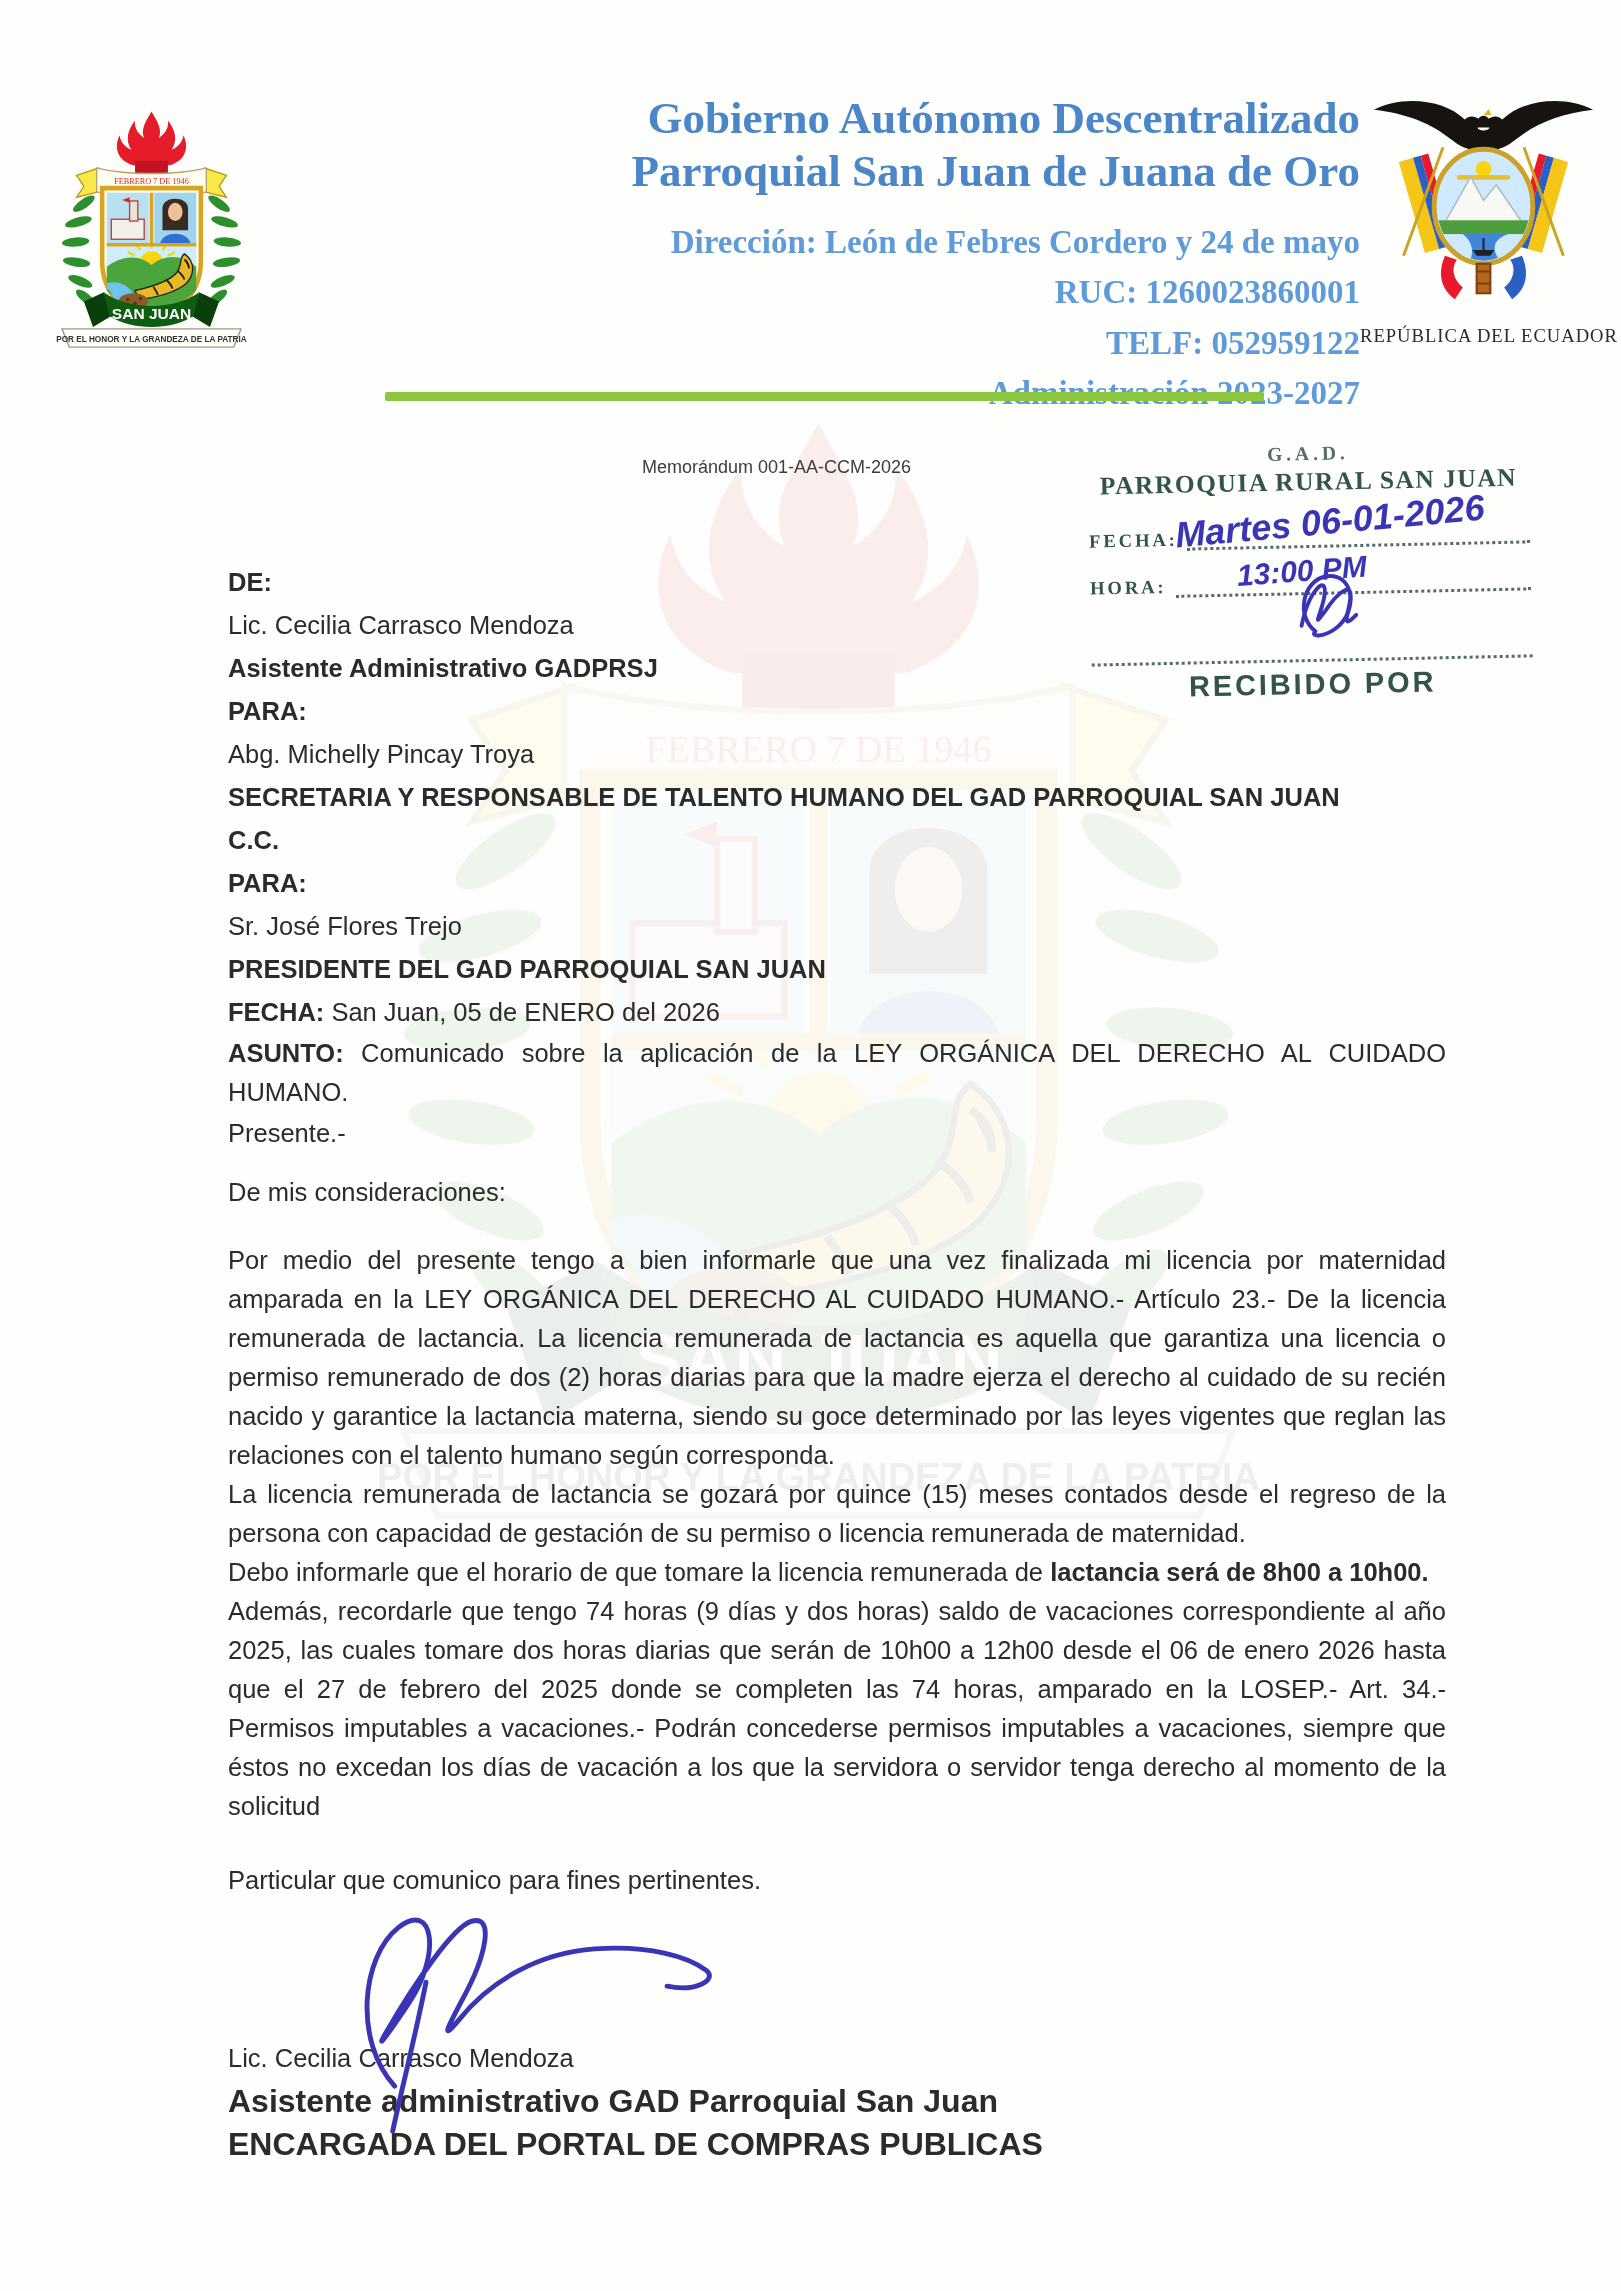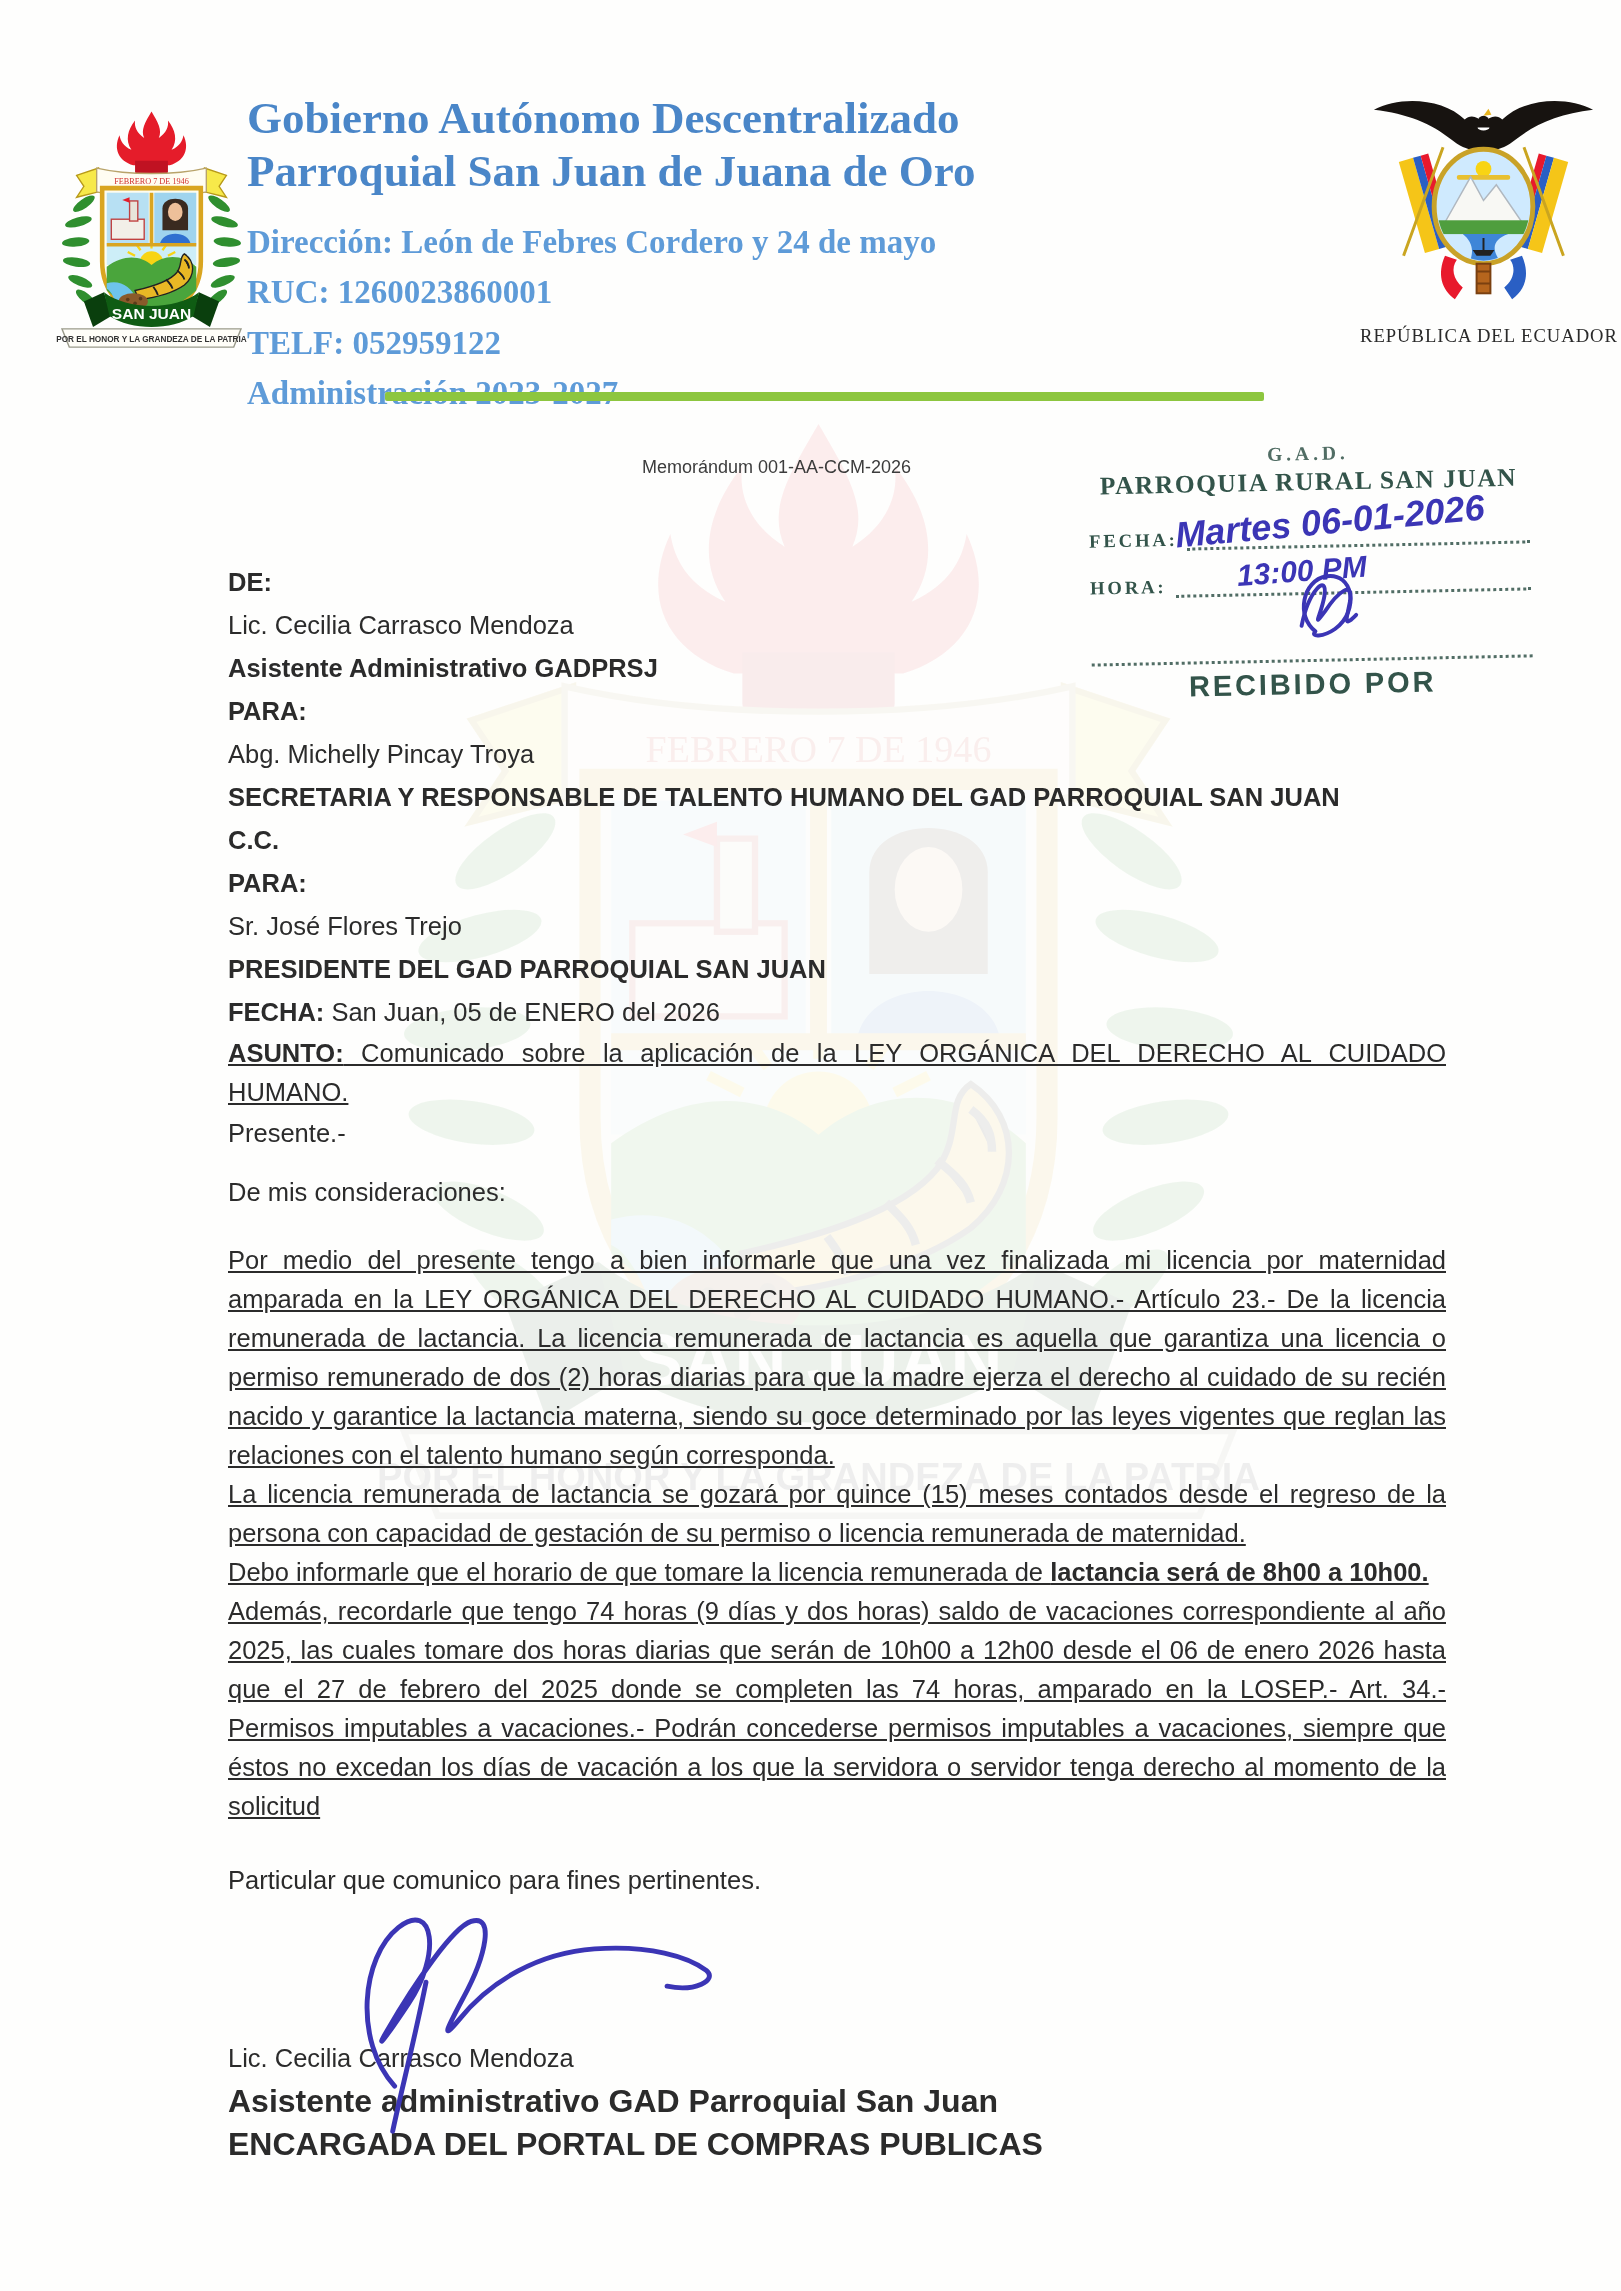--- a/index.html
+++ b/index.html
@@ -9,21 +9,21 @@
     background:#fefefdf8; background-color:#fefefd; overflow:hidden;
     font-family:"Liberation Sans", sans-serif; color:#2b2b2b;
   }
   
   .crest-left { position:absolute; left:51px; top:90px; width:201px; height:284px; }
   .crest-right { position:absolute; left:1360px; top:90px; width:247px; height:294px; text-align:right; }
   .crest-right .caption {
     margin-top:3.9px; font-family:"Liberation Serif", serif; font-size:18.6px;
     letter-spacing:1px; color:#2a2a2a; white-space:nowrap;
   }
-  .header-text { position:absolute; left:247px; top:92px; width:1113px; text-align:left; }
+  .header-text { position:absolute; left:247px; top:92px; width:1113px; text-align:right; }
   .h-title { font-family:"Liberation Serif", serif; font-weight:bold; font-size:45px; line-height:1.18; }
   .h-sub   { font-family:"Liberation Serif", serif; font-weight:bold; font-size:33px; line-height:1.28;margin-top:8px; }
   .divider { position:absolute; left:385px; top:392px; width:879px; height:8.8px; border-radius:2px; }
   
   .watermark { position:absolute; left:353px; top:407px; width:931px; opacity:0.07; pointer-events:none; }
   
   .memo-ref { position:absolute; left:642px; top:457px; font-size:18px; color:#3c3c3c; }
   
   .stamp {
     position:absolute; left:1090px; top:443px; width:441px; height:274px;
@@ -42,21 +42,21 @@
   .stamp .received { text-align:center; font-weight:bold; font-size:29px; letter-spacing:2.9px;
     margin-top:5.9px; }
   .hand { font-style:italic; font-weight:bold; white-space:nowrap; }
   .hand-fecha { position:absolute; left:86px; top:-21.6px; font-size:36px; transform:rotate(-4deg); }
   .hand-hora  { position:absolute; left:147px; top:-15.7px; font-size:30px; transform:rotate(-3deg); }
   .stamp .initials { position:absolute; left:181px; top:116px; }
   
   .doc-body { position:absolute; left:228px; top:561px; width:1218px; }
   .meta { font-size:25.5px; line-height:43px; }
   .meta b, .para b { font-weight:bold; }
-  .para { font-size:25.5px; line-height:39px; text-align:justify;text-decoration:underline; }
+  .para { font-size:25.5px; line-height:39px; text-align:justify; }
   .gap-s { height:15.7px; } .gap-m { height:27.4px; } .gap-l { height:33px; }
   .sig-area { position:relative; height:135px; }
   .sig-area svg { position:absolute; left:51px; top:-7.8px; overflow:visible; }
   .sig-name  { font-size:25.5px; line-height:43px; }
   .sig-title { font-size:32px; line-height:43px; font-weight:bold; }
 </style>
 </head>
 <body>
 
 <svg width="0" height="0" style="position:absolute" aria-hidden="true">

